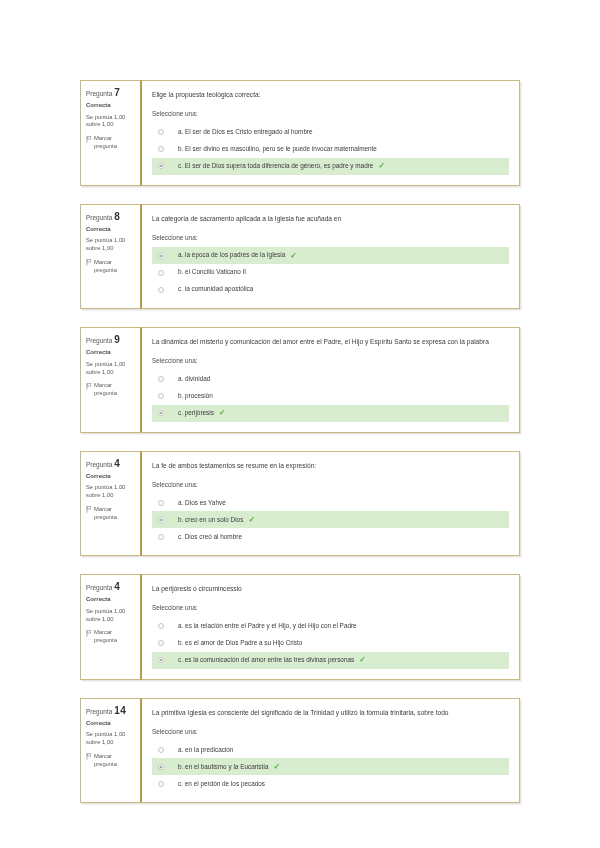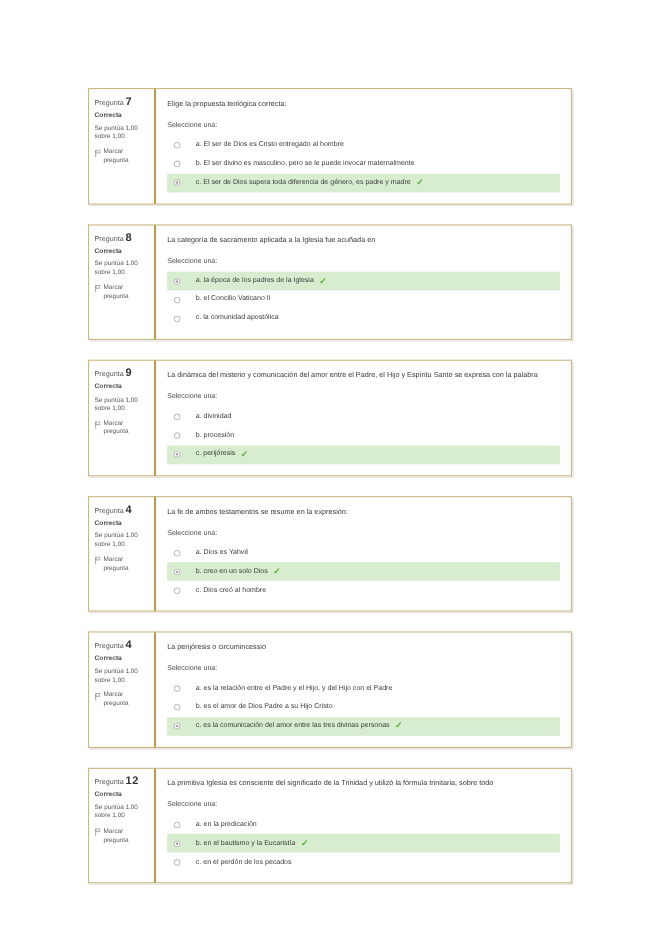--- a/index.html
+++ b/index.html
@@ -326,21 +326,21 @@
             <div class="answer correct">
               <span class="radio checked"></span>
               <span class="answer-text">c. es la comunicación del amor entre las tres divinas personas</span>
               <span class="tick">✓</span>
             </div>
           </div>
         </div>
       </div>
       <div class="question-card">
         <div class="q-info">
-          <div class="q-number"><span>Pregunta</span> <span class="num">12</span></div>
+          <div class="q-number"><span>Pregunta</span> <span class="num">14</span></div>
           <div class="q-state">Correcta</div>
           <div class="q-grade">Se puntúa 1,00 sobre 1,00</div>
           <div class="q-flag">
             <span class="flag-icon">
               <svg viewBox="0 0 10 12" width="6" height="7" aria-hidden="true">
                 <path d="M1.5 0.5 L1.5 11.5" stroke="#777" stroke-width="1" fill="none"></path>
                 <path d="M2 0.8 L8.6 0.8 L6.8 3.0 L8.6 5.2 L2 5.2 Z" fill="none" stroke="#777" stroke-width="0.9"></path>
               </svg>
             </span>
             <span>Marcar pregunta</span>

